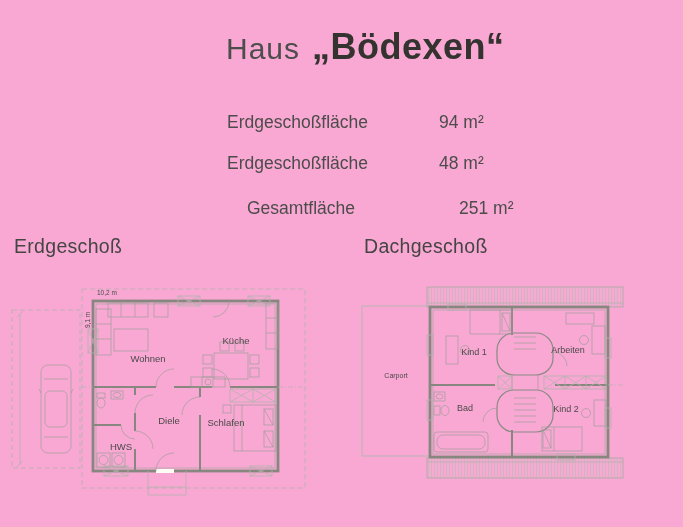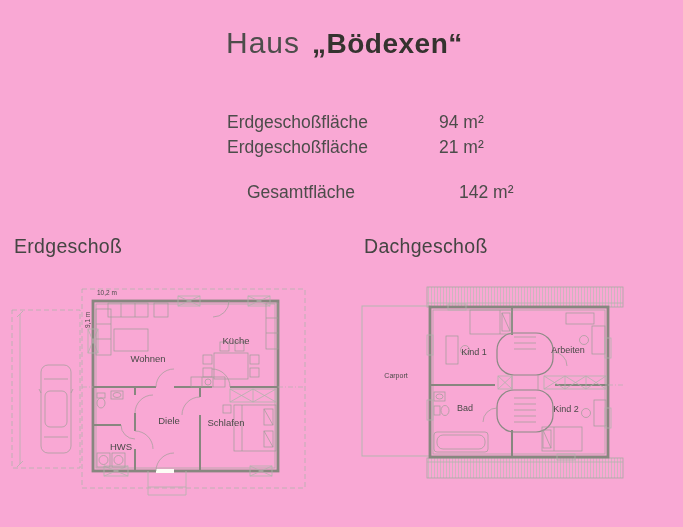--- a/index.html
+++ b/index.html
@@ -1,24 +1,24 @@
 <!DOCTYPE html>
 <html><head>
 <meta charset="utf-8">
 <style>
   html,body{margin:0;padding:0;}
   body{background:#fcfcf2;font-family:"Liberation Sans",sans-serif;}
   #page{position:relative;width:683px;height:527px;background:#f9a8d4;overflow:hidden;}
 
   .title{position:absolute;left:226px;top:26px;display:flex;align-items:baseline;gap:12px;white-space:nowrap;}
   .title .prefix{font-size:30px;font-weight:400;color:#4d4d4b;letter-spacing:1px;}
-  .title .name{font-size:28px;font-weight:800;color:#35332f;letter-spacing:0.5px;}
+  .title .name{font-size:36px;font-weight:800;color:#35332f;letter-spacing:0.5px;}
 
   .areas{position:absolute;left:227px;top:112px;width:290px;color:#4c4c4a;font-size:17.5px;}
-  .areas .grid{display:grid;grid-template-columns:212px 72px;row-gap:4px;}
+  .areas .grid{display:grid;grid-template-columns:212px 72px;row-gap:20px;}
   .areas .val{text-align:left;}
   .areas .total{margin-top:24px;display:grid;grid-template-columns:212px 72px;margin-left:20px;}
 
   .sec-head{position:absolute;font-size:19.5px;color:#454543;letter-spacing:0.3px;}
   #head-eg{left:14px;top:235px;}
   #head-dg{left:364px;top:235px;}
 
   svg{position:absolute;}
   #plan-eg{left:8px;top:281px;}
   #plan-dg{left:352px;top:280px;}
@@ -39,25 +39,25 @@
   <div class="title">
     <span class="prefix">Haus</span>
     <span class="name">„Bödexen“</span>
   </div>
 
   <div class="areas">
     <div class="grid">
       <span>Erdgeschoßfläche</span>
       <span class="val">94 m²</span>
       <span>Erdgeschoßfläche</span>
-      <span class="val">21 m²</span>
+      <span class="val">48 m²</span>
     </div>
     <div class="total">
       <span>Gesamtfläche</span>
-      <span class="val">142 m²</span>
+      <span class="val">251 m²</span>
     </div>
   </div>
 
   <div class="sec-head" id="head-eg">Erdgeschoß</div>
   <div class="sec-head" id="head-dg">Dachgeschoß</div>
 
   <svg id="plan-eg" width="302" height="246" viewBox="0 0 302 246">
 
     <rect class="dash" x="74" y="8" width="223" height="199"></rect>
     <rect class="dash" x="4" y="29" width="68" height="158"></rect>

